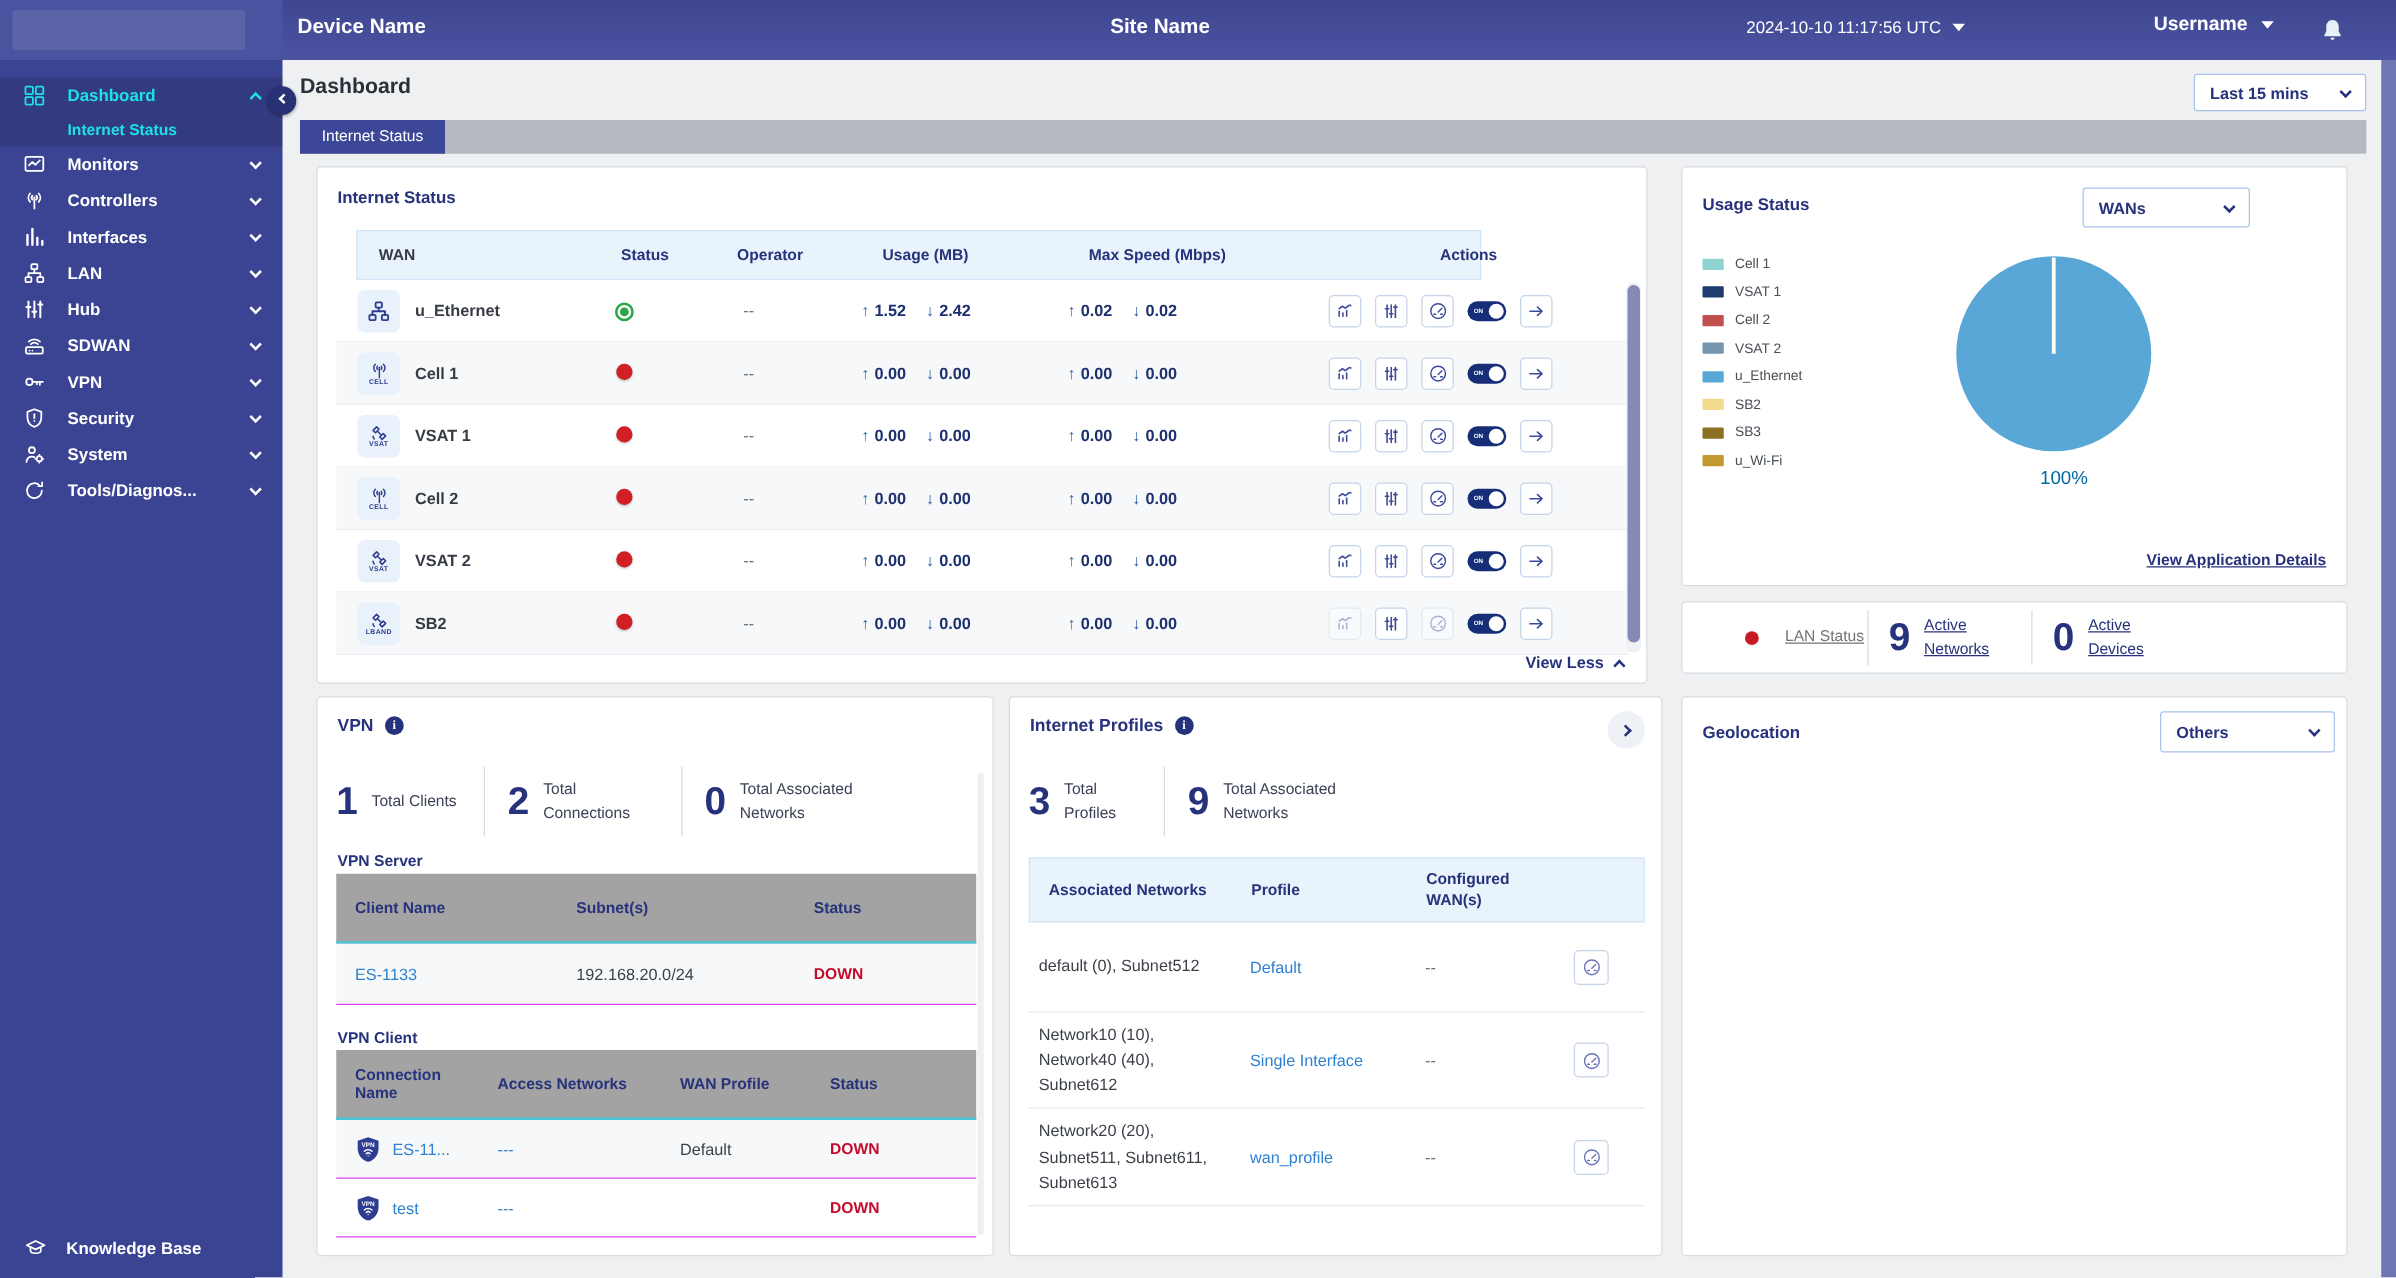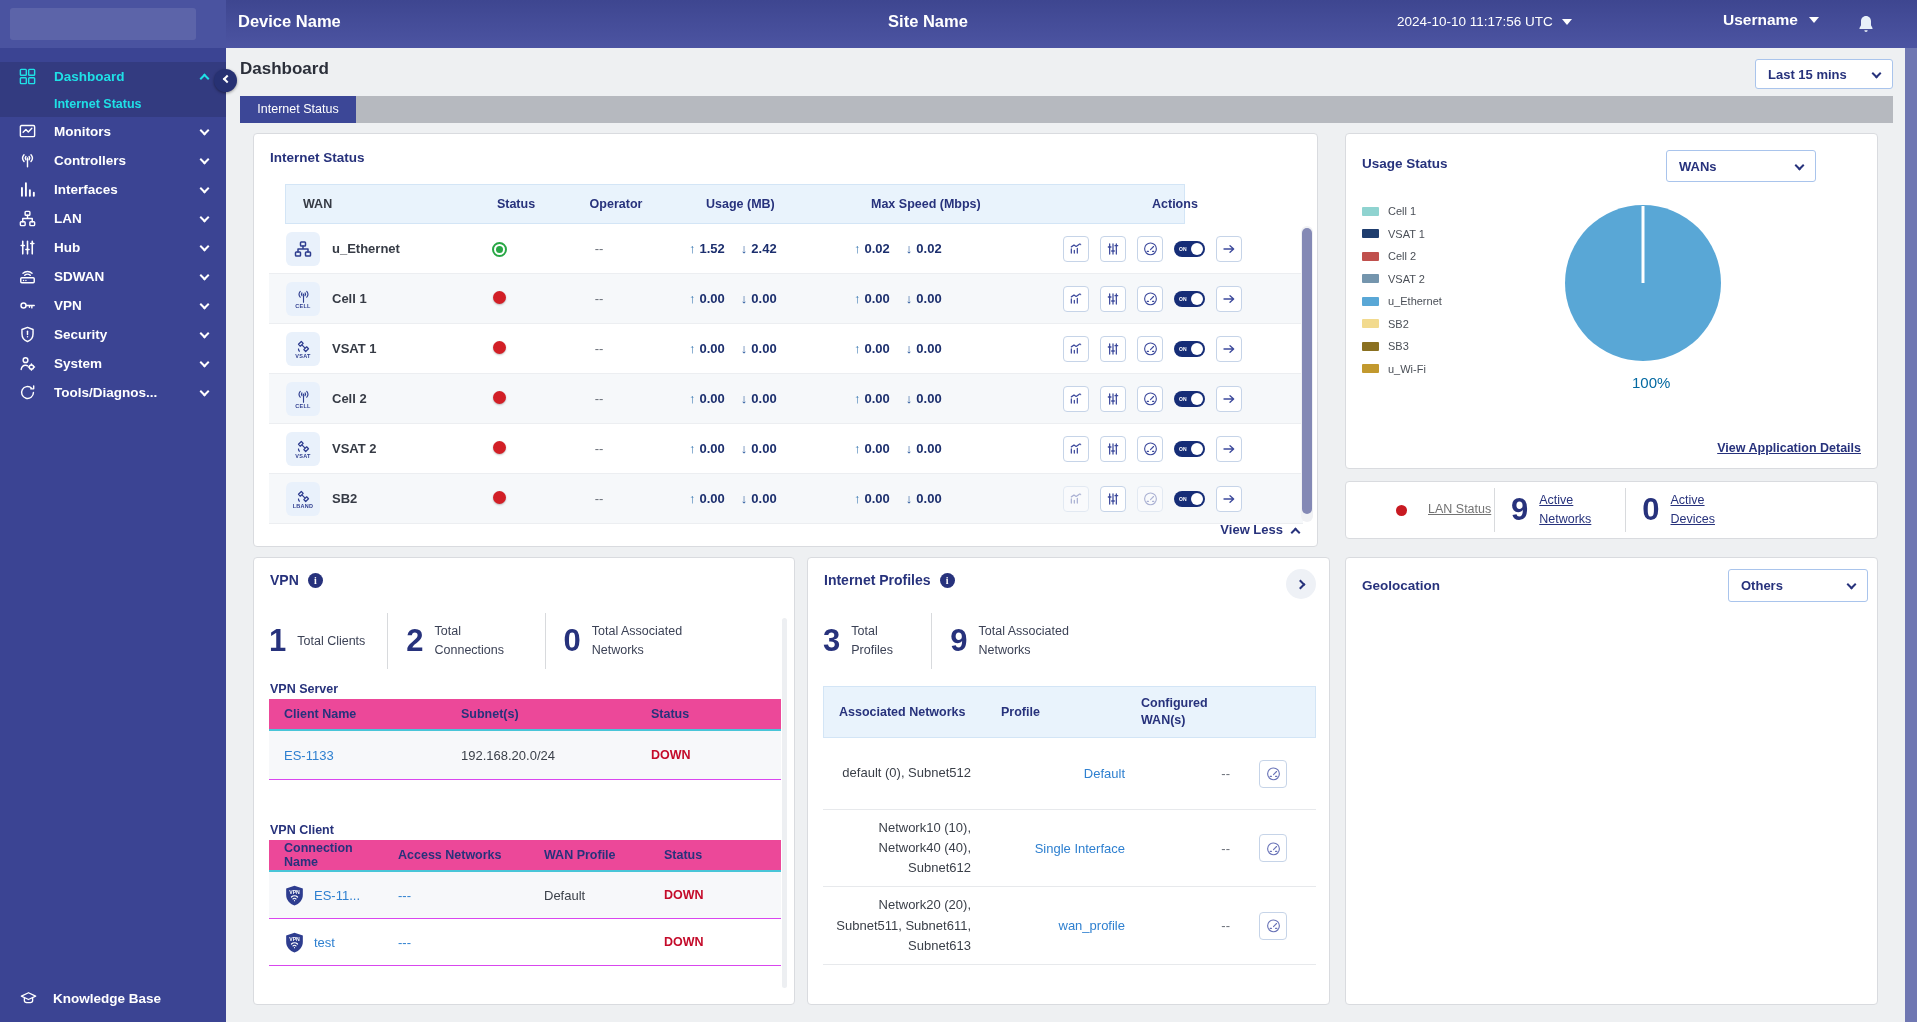--- a/index.html
+++ b/index.html
@@ -84,21 +84,21 @@
   .toggle i { position:absolute; right:2px; top:2px; width:12px; height:12px; background:#fff; border-radius:50%; }
   .scroll-track { position:absolute; left:1047px; top:92px; width:12px; height:296px; background:#f0f1f4; border-radius:6px; }
   .scroll-thumb { position:absolute; left:1px; top:2px; width:10px; height:286px; background:#8489b5; border-radius:6px; }
   .view-less { position:absolute; right:18px; bottom:9px; display:flex; align-items:center; gap:9px;
                color:#27327c; font-size:13px; font-weight:bold; cursor:pointer; }
   .view-less .chev { margin-top:5px; }
 
   
   .usage-card { left:1345px; top:133px; width:533px; height:336px; }
   .usage-card .ctitle { position:absolute; left:16px; top:22px; }
-  .wans-select { left:320px; top:16px; width:150px; height:32px; position:absolute; }
+  .wans-select { left:320px; top:16px; width:134px; height:32px; position:absolute; }
   #legend { position:absolute; left:16px; top:66px; list-style:none; }
   #legend li { display:flex; align-items:center; height:22.5px; }
   .sw { width:17px; height:9px; border-radius:1px; margin-right:9px; }
   .lg-lbl { font-size:11px; color:#4a4f57; }
   .pie-wrap { position:absolute; left:218px; top:70px; width:158px; height:158px; }
   .pie-label { position:absolute; left:286px; top:240px; font-size:15px; color:#0369a1; }
   .usage-link { position:absolute; right:16px; bottom:13px; color:#27327c; font-size:12.5px; font-weight:600;
                 text-decoration:underline; cursor:pointer; }
 
   
@@ -114,22 +114,22 @@
 
   
   .title-row { position:absolute; left:16px; top:14px; display:flex; align-items:center; gap:9px; }
   .info-i { width:15px; height:15px; border-radius:50%; background:#27327c; color:#fff; display:inline-flex;
             align-items:center; justify-content:center; font-size:10px; font-weight:bold; font-family:"Liberation Serif",serif; cursor:pointer; }
   .info-i::after { content:"i"; }
   .stats { position:absolute; left:15px; top:48px; display:flex; align-items:center; height:70px; }
   .stats .vdiv { height:56px; margin:0 18px; }
   .sec-lbl { position:absolute; font-size:12.5px; font-weight:bold; color:#27327c; }
   .mini-table { position:absolute; }
-  .mini-head { display:grid; align-items:center; background:#ec4899; border-bottom:2px solid #49c5d8;
-               color:#27327c; font-weight:bold; font-size:12.5px; height:32px; }
+  .mini-head { display:grid; align-items:center; background:#a3a3a3; border-bottom:2px solid #49c5d8;
+               color:#27327c; font-weight:bold; font-size:12.5px; height:56px; }
   .mini-row { display:grid; align-items:center; font-size:13px; border-bottom:1px solid #d946ef; }
   .mini-row.alt { background:#f7f8fa; }
   .blue-link { color:#2f80d0; cursor:pointer; }
   .down-txt { color:#c40b2a; font-weight:bold; font-size:12.5px; }
   .pad { padding-left:15px; }
 
   .vpn-card { left:253px; top:557px; width:542px; height:448px; }
   .vpn-server-lbl { left:16px; top:124px; }
   #vpn-server { left:15px; top:141px; width:512px; }
   #vpn-server .mini-head, #vpn-server .mini-row { grid-template-columns:177px 190px 1fr; }
@@ -143,21 +143,21 @@
 
   .profiles-card { left:807px; top:557px; width:523px; height:448px; }
   .next-btn { position:absolute; right:13px; top:11px; width:30px; height:30px; border-radius:50%; background:#eef1f6;
               display:flex; align-items:center; justify-content:center; color:#27327c; cursor:pointer; }
   .next-btn .chev { transform:rotate(-45deg); margin:0 0 0 -2px; }
   #prof-head { left:15px; top:128px; width:493px; height:52px; position:absolute;
                grid-template-columns:162px 140px 105px 1fr; border:1px solid #d3e5f6; }
   #prof-head .hcell { line-height:1.35; padding-right:10px; }
   #prof-rows { position:absolute; left:15px; top:180px; width:493px; }
   .prof-row { display:grid; grid-template-columns:162px 140px 105px 1fr; align-items:center; min-height:72px;
-              font-size:13px; border-bottom:1px solid #e7e9ec;text-align:right; }
+              font-size:13px; border-bottom:1px solid #e7e9ec; }
   .prof-row .nets { padding:8px 14px 8px 8px; line-height:1.55; color:#3a3f48; }
   .gauge-btn { width:28px; height:28px; border:1px solid #c6d4e8; border-radius:4px; display:flex; align-items:center;
                justify-content:center; color:#6a74b8; cursor:pointer; background:#fff; }
 
   
   .geo-card { left:1345px; top:557px; width:533px; height:448px; }
   .geo-card .ctitle { position:absolute; left:16px; top:20px; }
   .geo-select { position:absolute; left:382px; top:11px; width:140px; height:33px; }
   .geo-empty { position:absolute; left:0; top:248px; width:100%; text-align:center; color:#6b7078; font-size:13.5px; }
 

